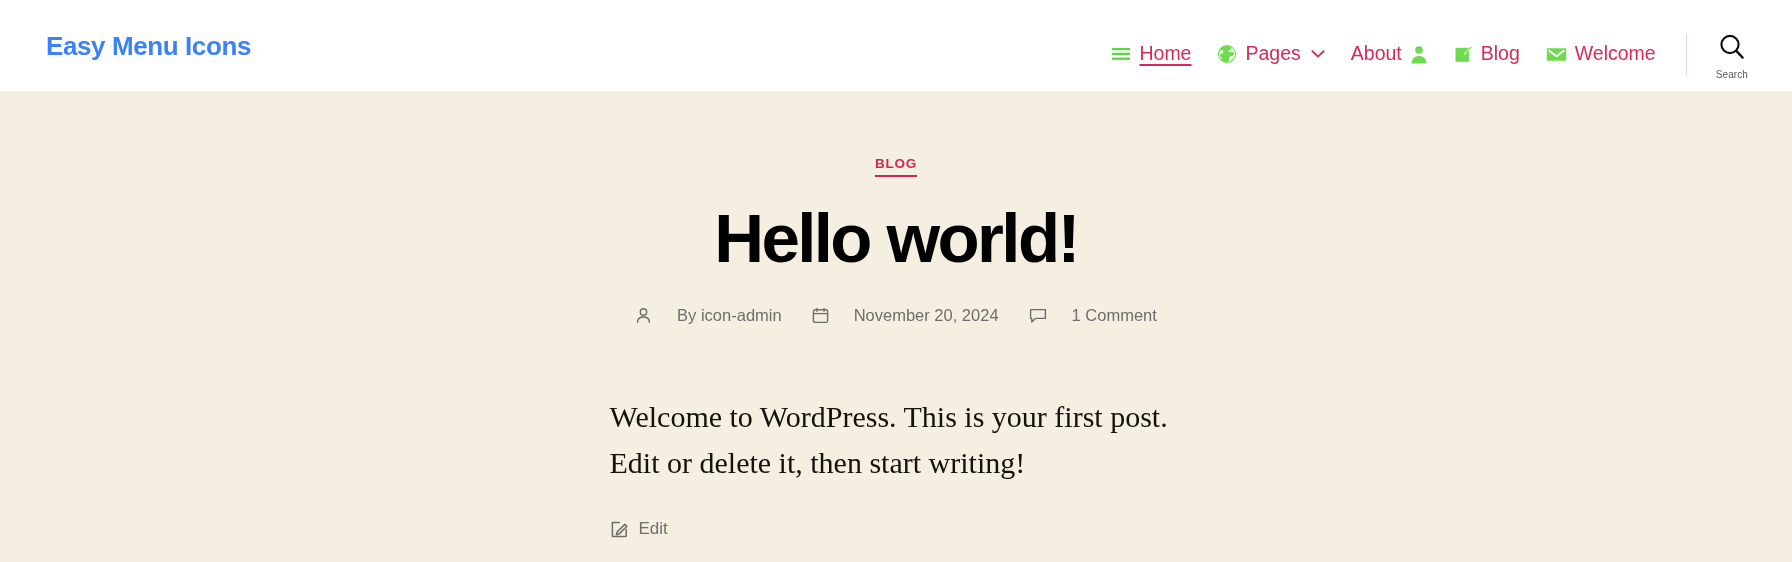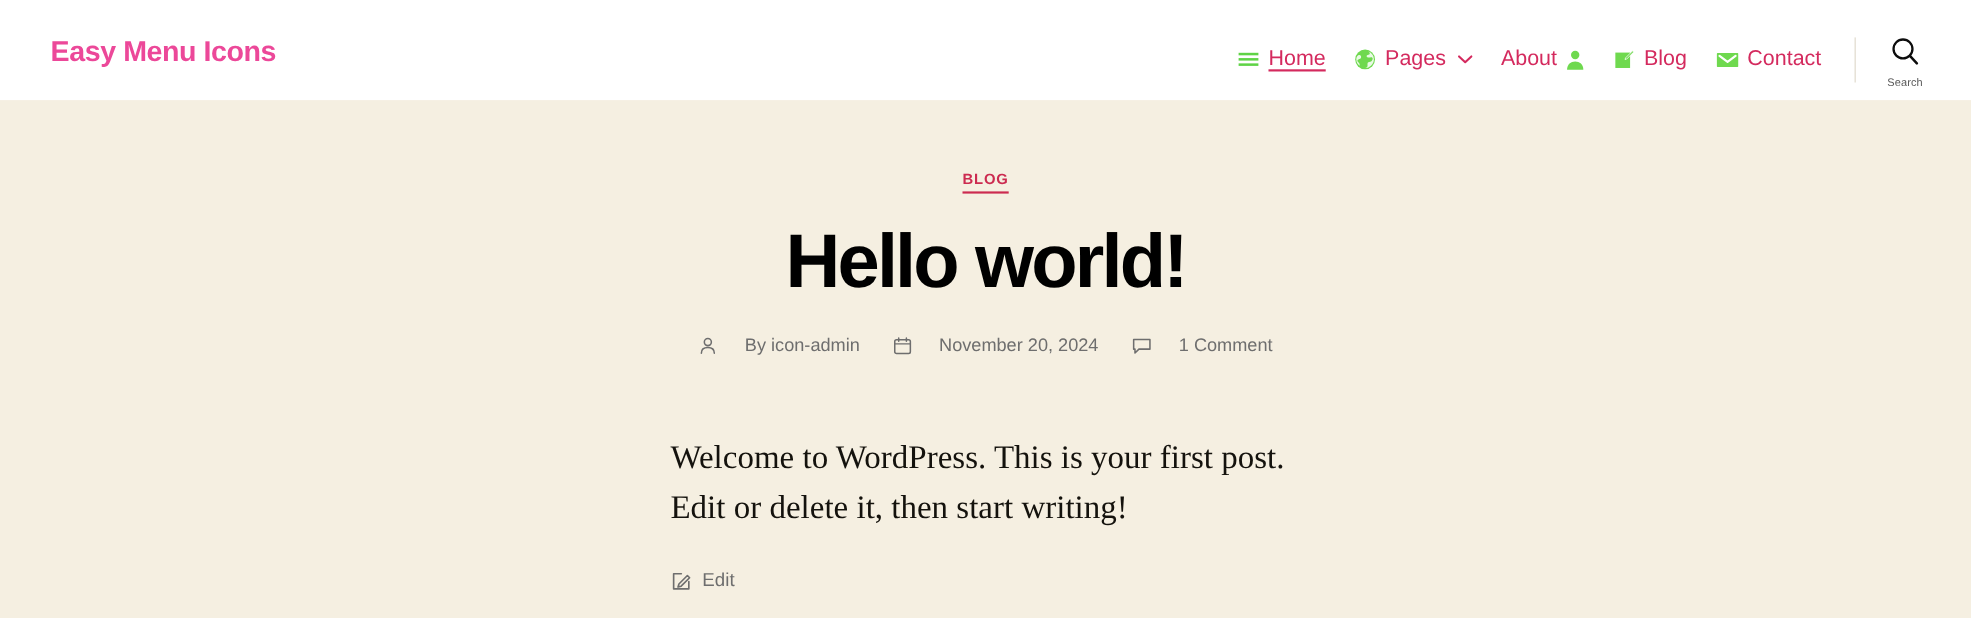--- a/index.html
+++ b/index.html
@@ -20,21 +20,21 @@
     background: #ffffff;
     display: flex;
     align-items: flex-start;
     padding: 0 44px 0 46px;
     position: relative;
   }
 
   .site-title {
     font-size: 26px;
     font-weight: 700;
-    color: #ec4899;
+    color: #3b82f6;
     letter-spacing: -0.4px;
     line-height: 1;
     margin-top: 33px;
     white-space: nowrap;
   }
 
   .header-right {
     margin-left: auto;
     display: flex;
     align-items: flex-start;
@@ -234,21 +234,21 @@
         <span class="nav-label">Blog</span>
       </div>
 
       <div class="nav-item">
         <span class="nav-icon">
           <svg width="21" height="16" viewBox="0 0 21 16">
             <rect x="0.8" y="2.2" width="19.4" height="12.6" rx="0.6" fill="#6fd94f"></rect>
             <path d="M3.2 4.8 L10.5 10.2 L17.8 4.8" stroke="#ffffff" stroke-width="2" fill="none" stroke-linecap="round" stroke-linejoin="round"></path>
           </svg>
         </span>
-        <span class="nav-label">Contact</span>
+        <span class="nav-label">Welcome</span>
       </div>
 
     </nav>
 
     <div class="nav-divider"></div>
 
     <div class="search-toggle">
       <span>
         <svg width="32" height="32" viewBox="0 0 32 32">
           <circle cx="14" cy="13.5" r="8.6" stroke="#0d0d0d" stroke-width="2.1" fill="none"></circle>

